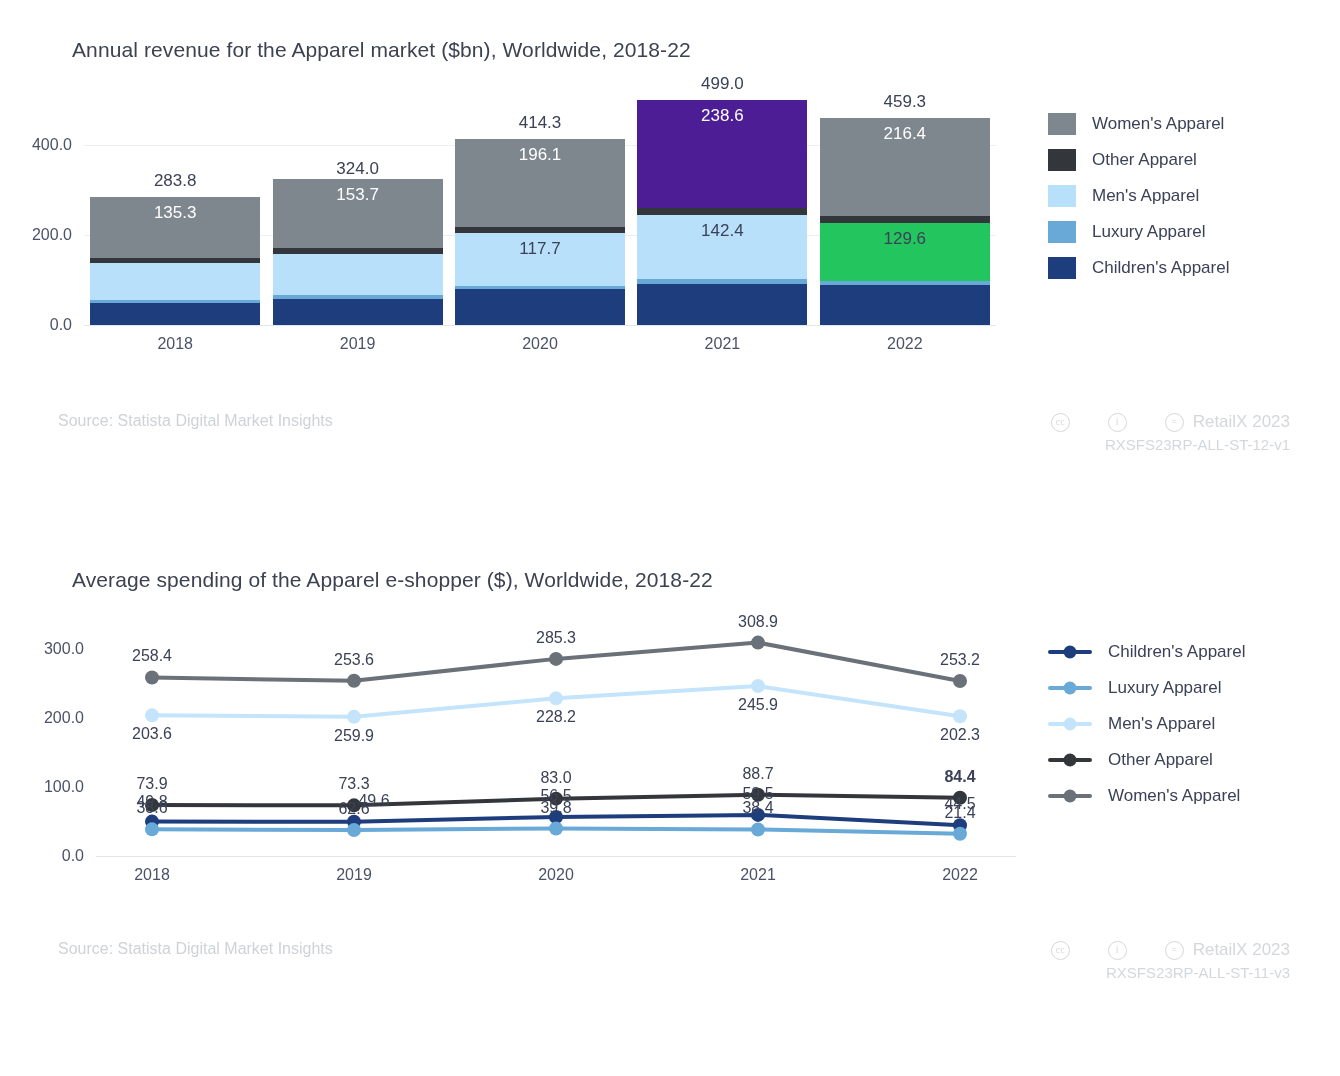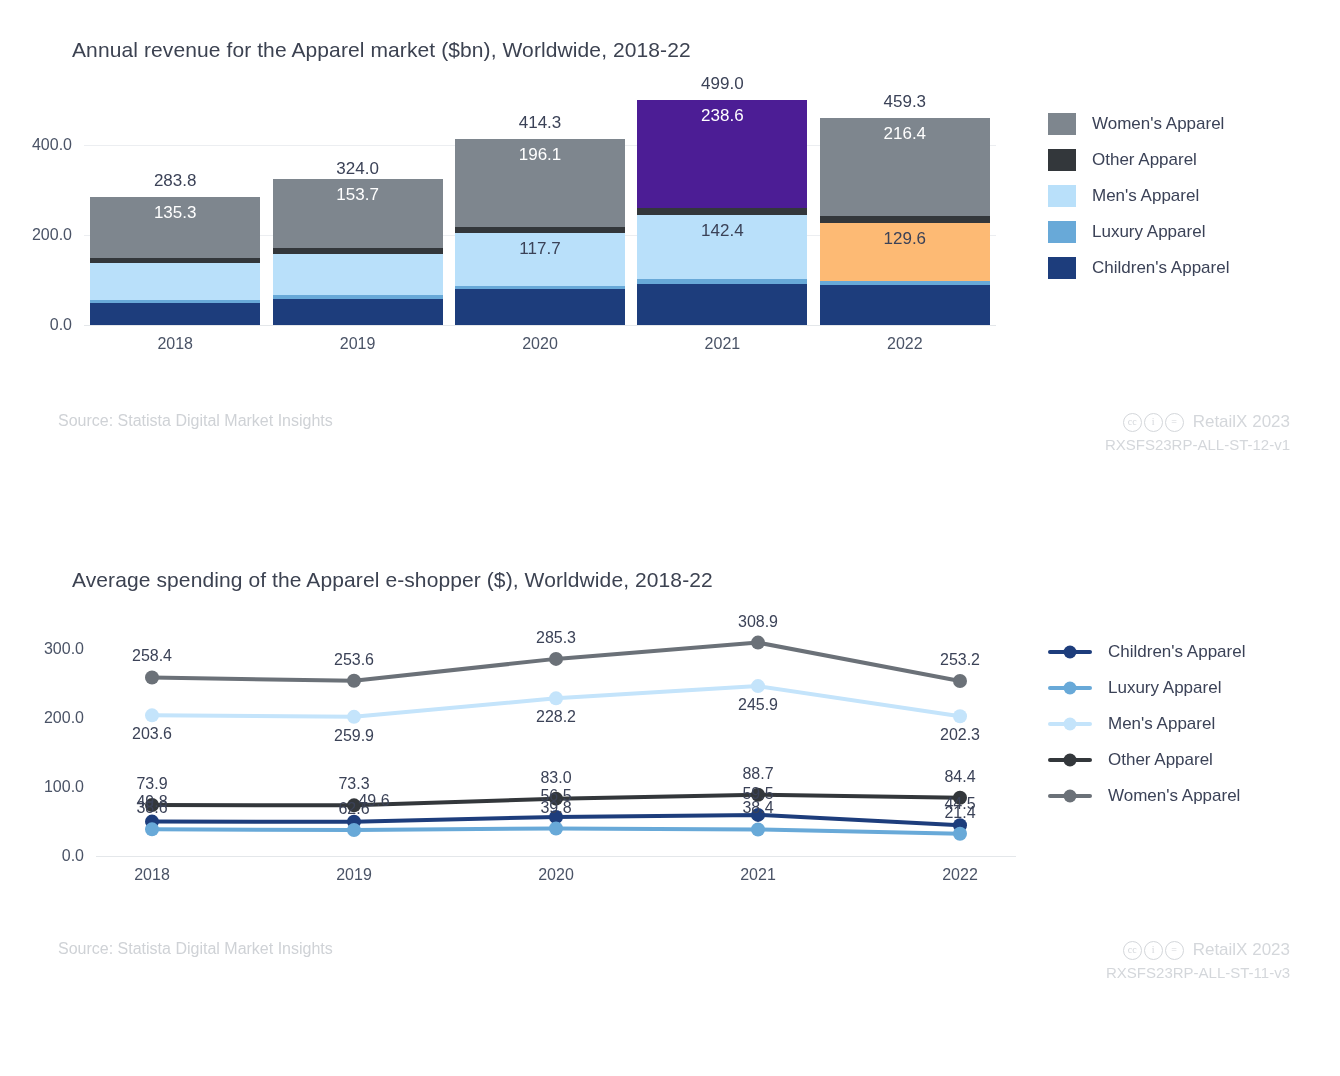--- a/index.html
+++ b/index.html
@@ -62,21 +62,21 @@
   .attrib{position:absolute;right:50px;text-align:right;color:#d4d7db;}
   .attrib .line1{
     display:flex;align-items:center;justify-content:flex-end;
     font-size:17px;white-space:nowrap;
   }
   .attrib .line2{font-size:15px;margin-top:4px;white-space:nowrap;}
   .cc-icons{display:flex;gap:2px;margin-right:9px;}
   .cc-badge{
     width:17px;height:17px;border:1.6px solid #d4d7db;border-radius:50%;
     display:flex;align-items:center;justify-content:center;
-    font-size:10px;line-height:1;color:#d4d7db;font-family:"Liberation Serif",serif;
+    font-size:10px;line-height:1;color:#d4d7db;font-family:"Liberation Serif",serif;margin-left:36px;
   }
 
   
   .lc-svg{position:absolute;left:0;top:0;overflow:visible;}
   .pt-label{
     position:absolute;font-size:16px;color:#3b4257;white-space:nowrap;
     transform:translateX(-50%);
   }
 </style>
 </head>
@@ -137,21 +137,21 @@
         <div class="seg" style="bottom:109.755px;height:7.425000000000001px;background:#33373b;"></div>
         <div class="seg" style="bottom:117.17999999999998px;height:107.37px;background:#4c1d95;">
           <div class="seg-label">238.6</div>
         </div>
         <div class="bar-total" style="bottom:230.55px;">499.0</div>
       </div>
       <div class="xtick" style="left:638.4000000000001px;top:235px;">2021</div>
       <div class="bar-col" style="left:735.8000000000001px;width:170px;height:225px;">
         <div class="seg" style="bottom:0px;height:39.599999999999994px;background:#1d3d7c;"></div>
         <div class="seg" style="bottom:39.599999999999994px;height:4.410000000000001px;background:#68a9d8;"></div>
-        <div class="seg" style="bottom:44.01px;height:58.32px;background:#fdba74;">
+        <div class="seg" style="bottom:44.01px;height:58.32px;background:#22c55e;">
           <div class="seg-label dark">129.6</div>
         </div>
         <div class="seg" style="bottom:102.33px;height:6.975px;background:#33373b;"></div>
         <div class="seg" style="bottom:109.30499999999999px;height:97.38000000000001px;background:#7e868e;">
           <div class="seg-label">216.4</div>
         </div>
         <div class="bar-total" style="bottom:212.685px;">459.3</div>
       </div>
       <div class="xtick" style="left:820.8000000000001px;top:235px;">2022</div>
       <div class="axis-base" style="top:225px;"></div>
@@ -243,21 +243,21 @@
       <div class="pt-label" style="left:864px;top:23.061818181818182px;">253.2</div>
       <div class="pt-label" style="left:56px;top:97.3309090909091px;">203.6</div>
       <div class="pt-label" style="left:258px;top:98.85090909090908px;">259.9</div>
       <div class="pt-label" style="left:460px;top:80.33454545454546px;">228.2</div>
       <div class="pt-label" style="left:662px;top:68.10545454545456px;">245.9</div>
       <div class="pt-label" style="left:864px;top:98.2290909090909px;">202.3</div>
       <div class="pt-label" style="left:56px;top:146.94181818181818px;">73.9</div>
       <div class="pt-label" style="left:258px;top:147.35636363636365px;">73.3</div>
       <div class="pt-label" style="left:460px;top:140.65454545454546px;">83.0</div>
       <div class="pt-label" style="left:662px;top:136.71636363636364px;">88.7</div>
-      <div class="pt-label" style="left:864px;top:139.68727272727273px;">84.4</div>
+      <div class="pt-label" style="left:864px;top:139.68727272727273px;font-weight:bold;">84.4</div>
       <div class="pt-label" style="left:56px;top:165px;">49.8</div>
       <div class="pt-label" style="left:258px;top:163.7309090909091px;margin-left:20px;">49.6</div>
       <div class="pt-label" style="left:460px;top:158.96363636363637px;">56.5</div>
       <div class="pt-label" style="left:662px;top:156.89090909090908px;">59.5</div>
       <div class="pt-label" style="left:864px;top:167.25454545454545px;">44.5</div>
       <div class="pt-label" style="left:56px;top:171.33090909090907px;">38.6</div>
       <div class="pt-label" style="left:258px;top:172.0218181818182px;">62.6</div>
       <div class="pt-label" style="left:460px;top:170.50181818181818px;">39.8</div>
       <div class="pt-label" style="left:662px;top:171.4690909090909px;">38.4</div>
       <div class="pt-label" style="left:864px;top:175.82181818181817px;">21.4</div>

